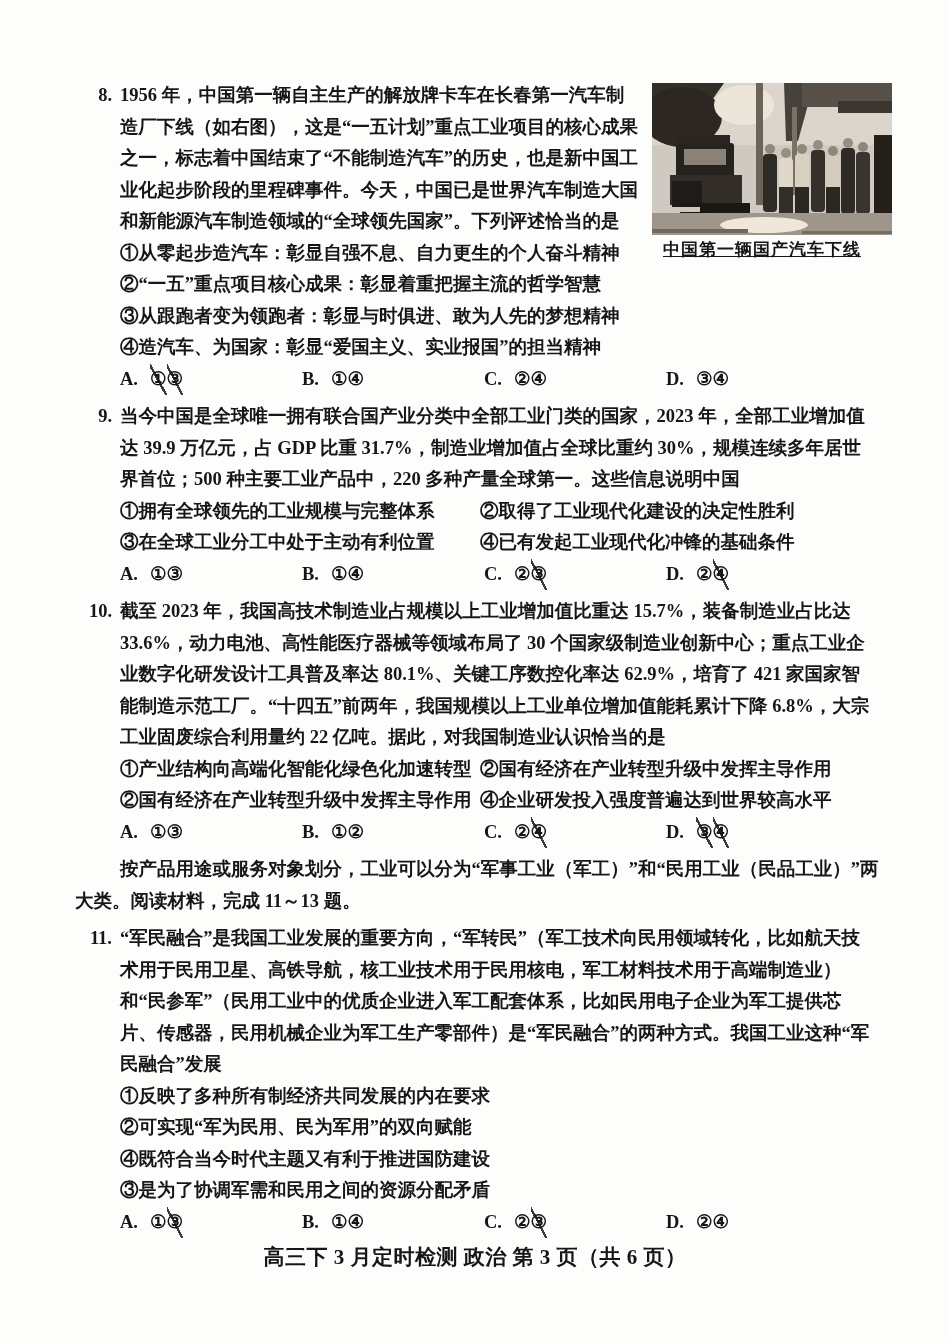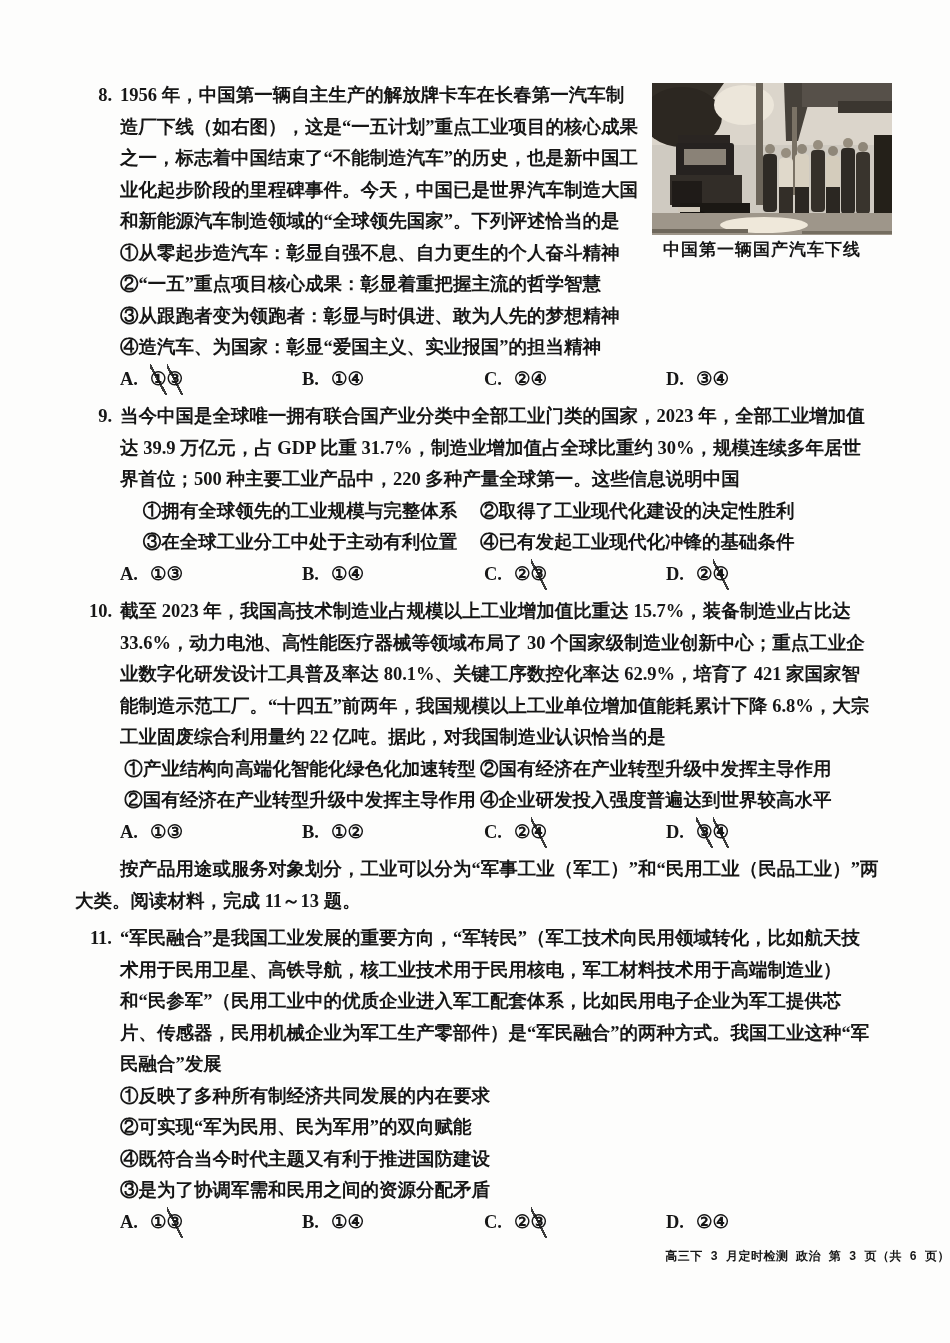--- a/index.html
+++ b/index.html
@@ -14,45 +14,45 @@
     position:absolute;top:0;left:0;width:950px;height:1343px;
     padding:80px 60px 0 75px;box-sizing:border-box;
     font-size:18.5px;line-height:31.5px;
   }
   .question{display:flex;margin-bottom:6px;}
   .qnum{flex:0 0 37px;text-align:right;padding-right:8px;white-space:nowrap;}
   .qbody{flex:1;min-width:0;padding-right:18px;}
   .stem{display:inline;}
   .item{white-space:nowrap;}
   .item-pair{display:flex;}
-  .ip1{flex:0 0 360px;white-space:nowrap;text-align:center;}
+  .ip1{flex:0 0 360px;white-space:nowrap;}
   .ip2{flex:1;white-space:nowrap;}
   .choices{display:flex;}
   .choice{flex:0 0 182px;white-space:nowrap;}
   .choice:last-child{flex:1;}
   .clbl{margin-right:12px;}
   .cnum{position:relative;display:inline-block;}
   
   .mk-true{
     background:linear-gradient(to top right,
       transparent 44%, #3a3a3a 44%, #3a3a3a 52%, transparent 52%);
   }
   .passage{margin:4px 0 6px 0;text-indent:45px;}
   
   .figure{
-    float:right;width:220px;margin:3px 0 8px 12px;text-align:center;
+    float:right;width:220px;margin:3px 0 8px 12px;text-align:center;text-decoration:underline;
   }
   .figure svg{display:block;}
   .figcaption{
     font-size:17px;line-height:26px;margin-top:2px;letter-spacing:1px;
     white-space:nowrap;
   }
   .footer{
-    position:absolute;left:0;right:0;top:1245px;text-align:right;
-    font-size:12px;line-height:24px;letter-spacing:0.5px;font-family:Liberation Mono, monospace;
+    position:absolute;left:0;right:0;top:1245px;text-align:center;
+    font-size:21px;line-height:24px;letter-spacing:0.5px;
   }
 </style>
 </head>
 <body>
 
 <div class="page">
 
   <div class="question">
     <div class="qnum">8.</div>
     <div class="qbody">

